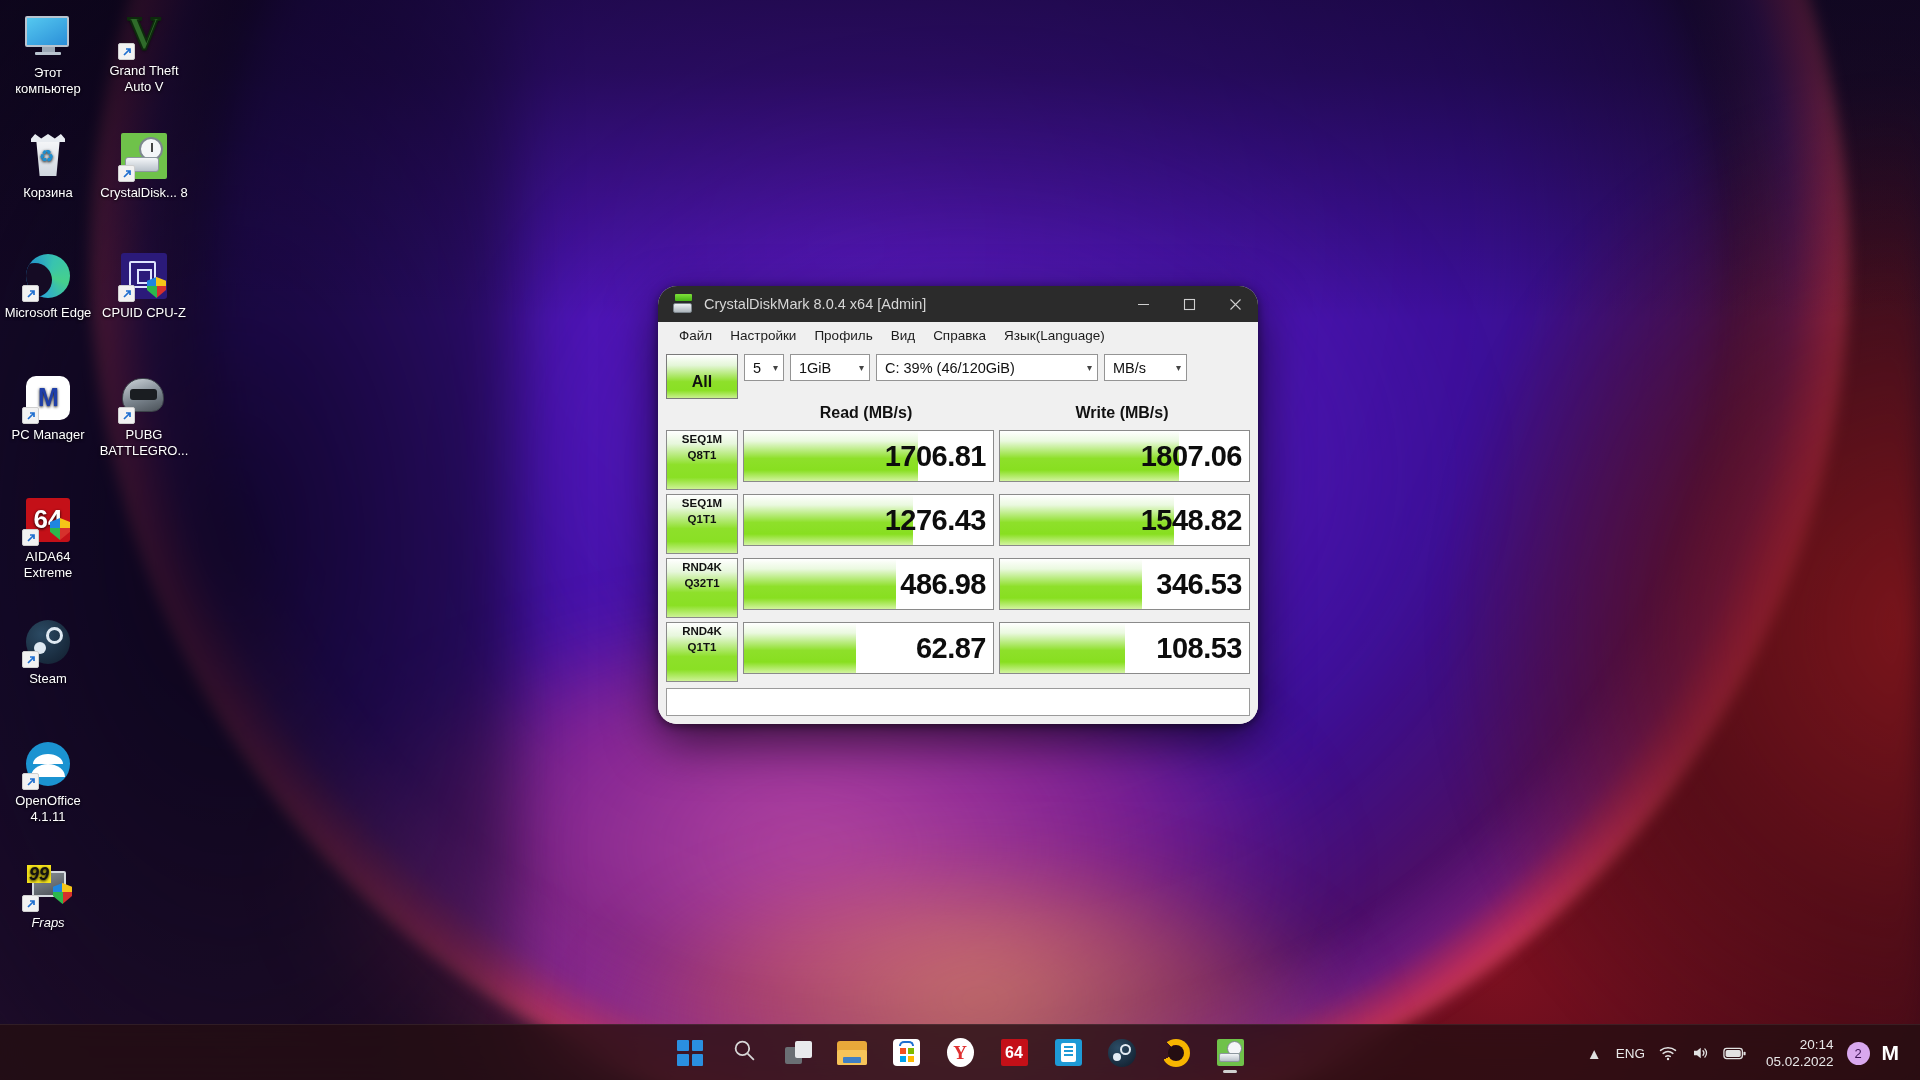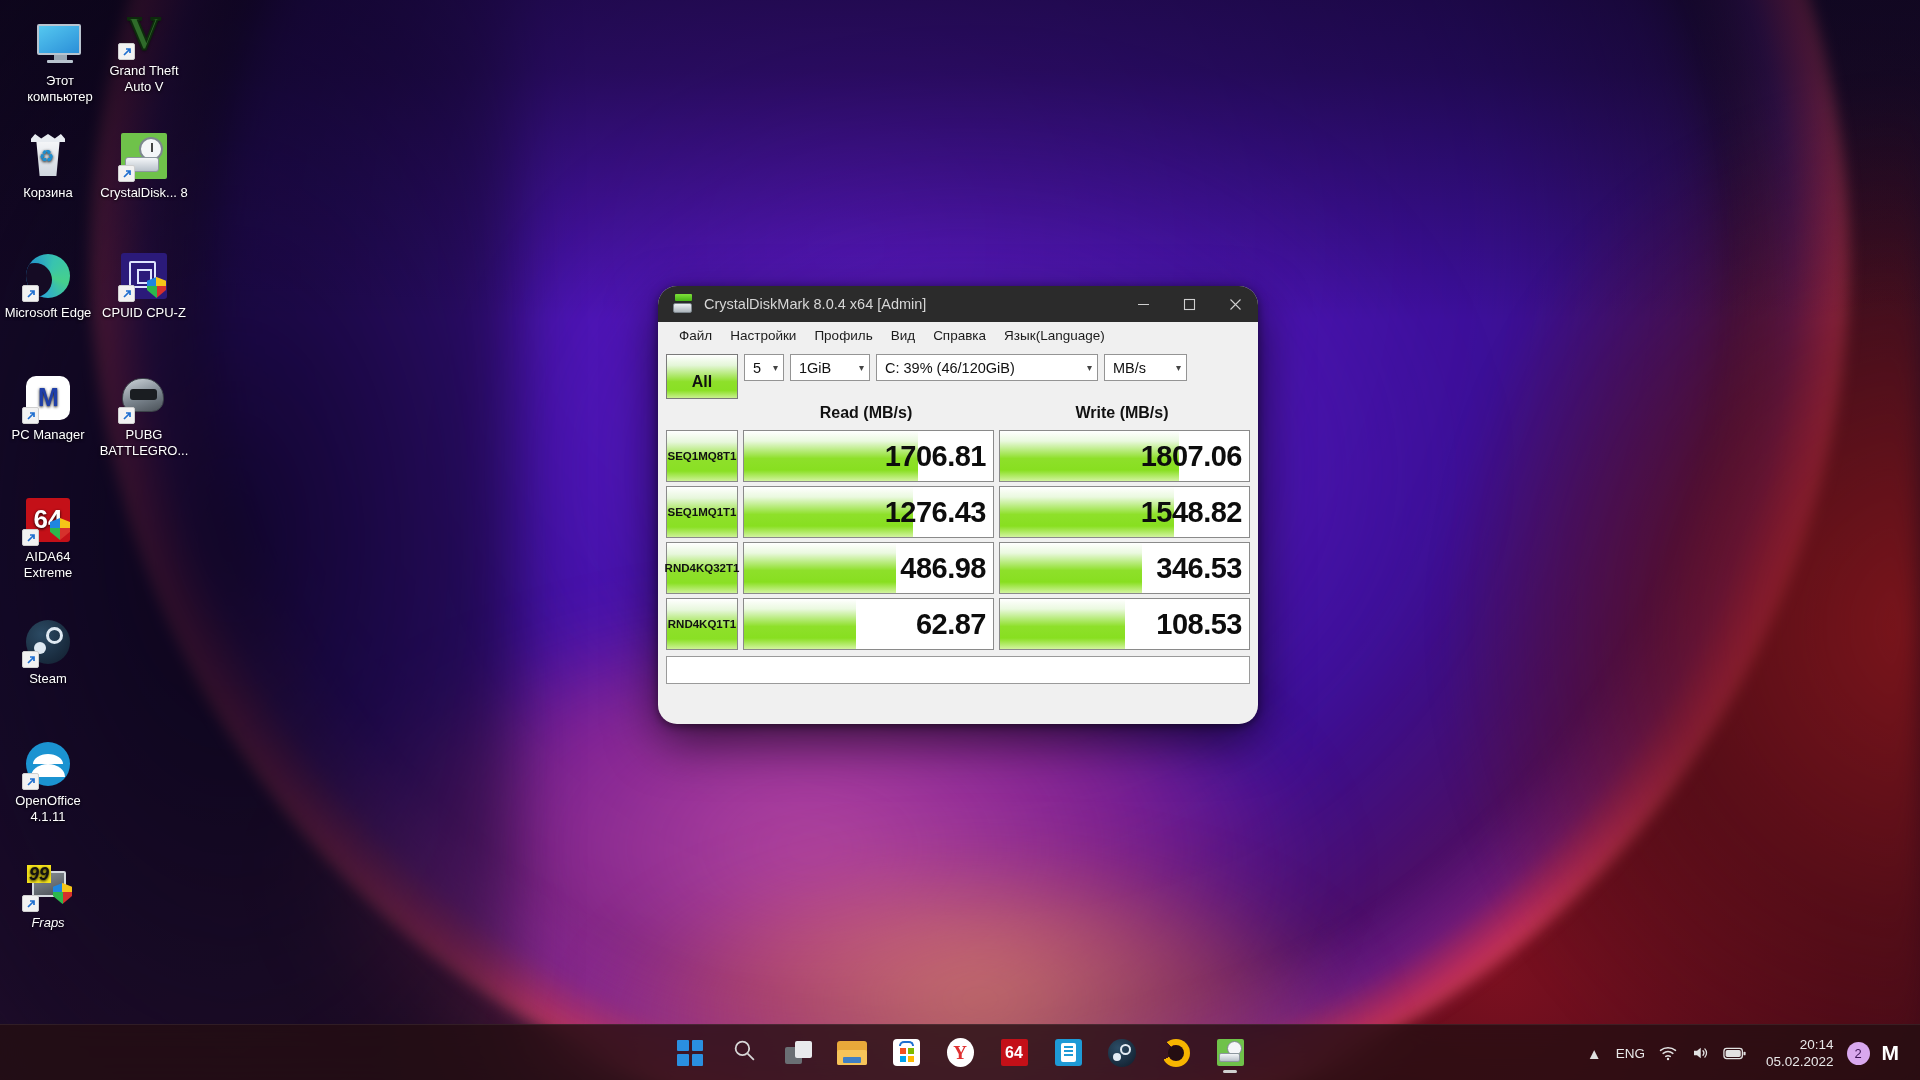--- a/index.html
+++ b/index.html
@@ -208,23 +208,23 @@
   #sel-size { width:80px; }
   #sel-drive { width:222px; }
   #sel-unit { width:83px; }
 
   .colheads { display:flex; margin-top:3px; }
   .colheads .sp { width:72px; flex:none; }
   .colheads .ch { flex:1; text-align:center; font-weight:bold; font-size:16px; color:#111; padding:2px 0 4px; }
 
   .resrow { display:flex; gap:5px; margin-top:4px; }
   .rowlabel {
-    width:72px; flex:none; height:52px; border:1px solid #8a8a8a;
+    width:72px; flex:none; height:60px; border:1px solid #8a8a8a;
     background:linear-gradient(180deg,#ffffff 0%,#e7f7dc 22%,#8ee02a 58%,#8ae024 80%,#cdf296 100%);
-    display:flex; flex-direction:row; align-items:center; justify-content:center;
+    display:flex; flex-direction:column; align-items:center; 
     font-weight:bold; font-size:11.5px; color:#111; line-height:16px;
   }
   .valcell {
     flex:1; height:52px; border:1px solid #8a8a8a; background:#fff;
     position:relative; overflow:hidden;
   }
   .valcell .fill {
     position:absolute; left:0; top:0; bottom:0;
     background:linear-gradient(180deg,#ffffff 0%,#eaf9df 20%,#8ee02a 55%,#88df20 78%,#d2f49f 100%);
   }
@@ -321,21 +321,21 @@
   <div class="wp-layer wp-bloom-violet"></div>
   <div class="wp-layer wp-bloom-pink"></div>
   <div class="wp-layer wp-bloom-orange"></div>
   <div class="wp-layer wp-red-right"></div>
   <div class="wp-layer wp-dark-left"></div>
   <div class="wp-layer wp-dark-top"></div>
 </div>
 
 <div id="desktop-icons">
 
-  <div class="dicon" style="left:0px;top:20px;margin-left:12px;">
+  <div class="dicon" style="left:0px;top:12px;">
     <div class="glyph">
       <div class="ic-monitor">
           <div class="scr"></div>
           <div class="stand"></div>
           <div class="base"></div>
         </div>
     </div>
     <div class="label">Этот компьютер</div>
   </div>
 

